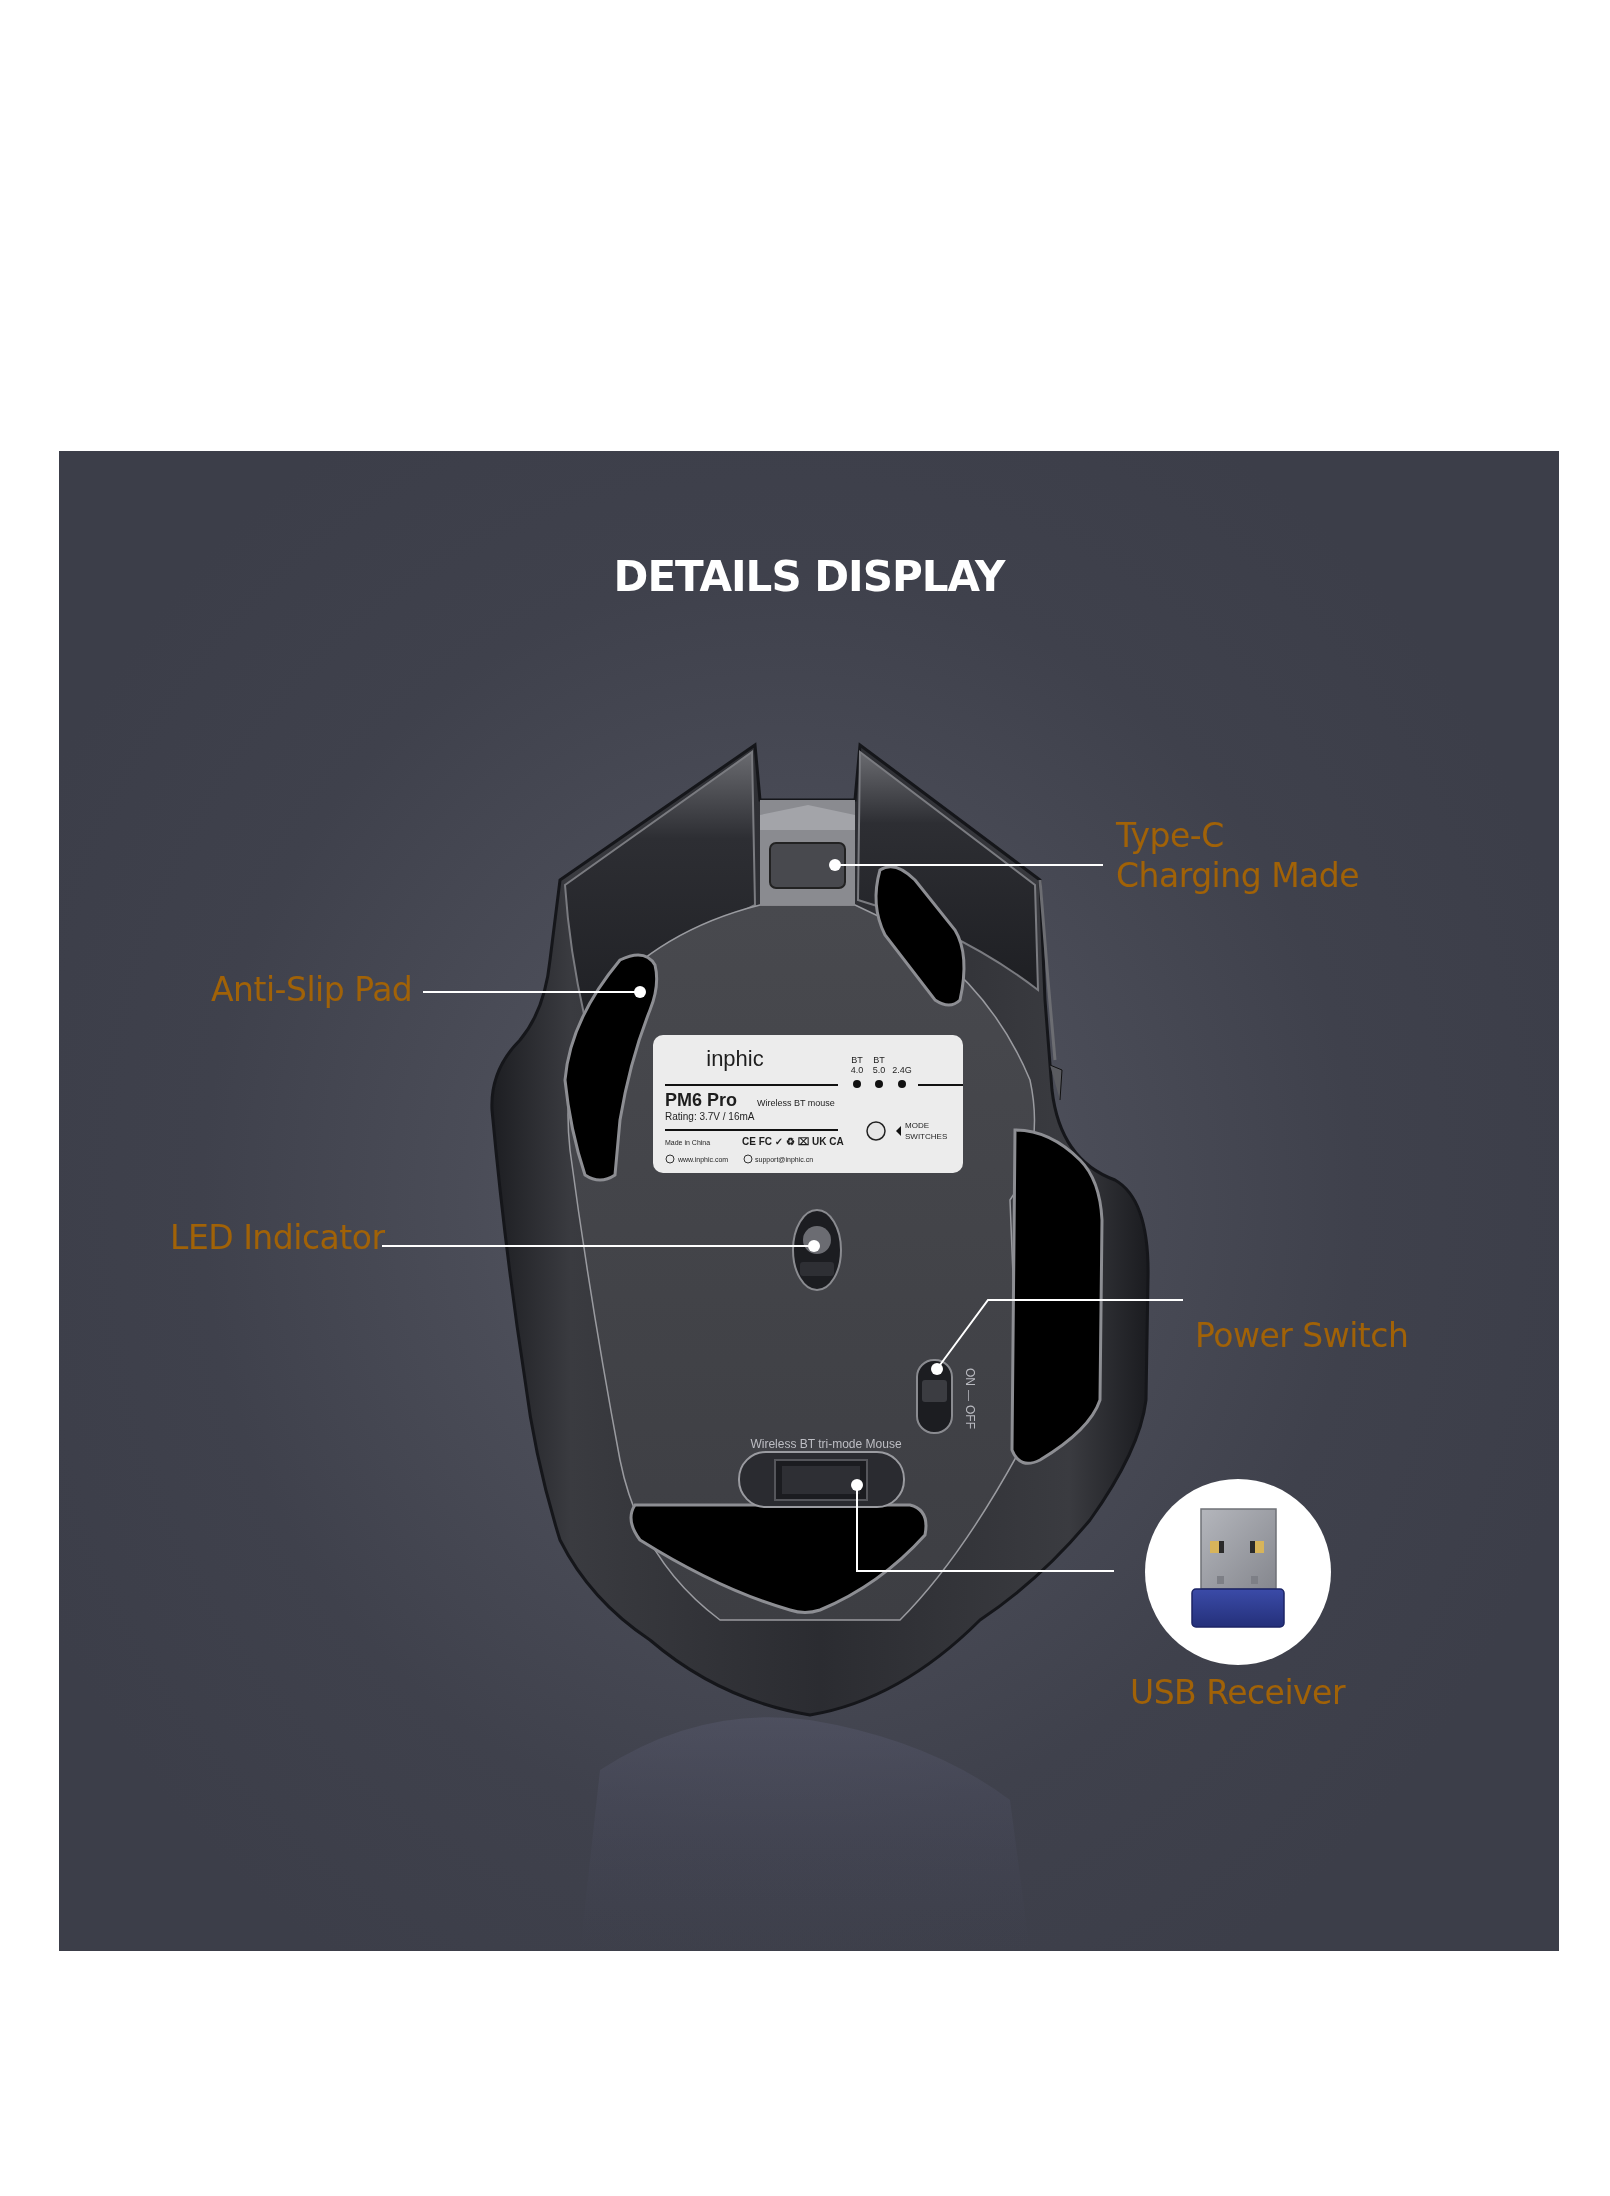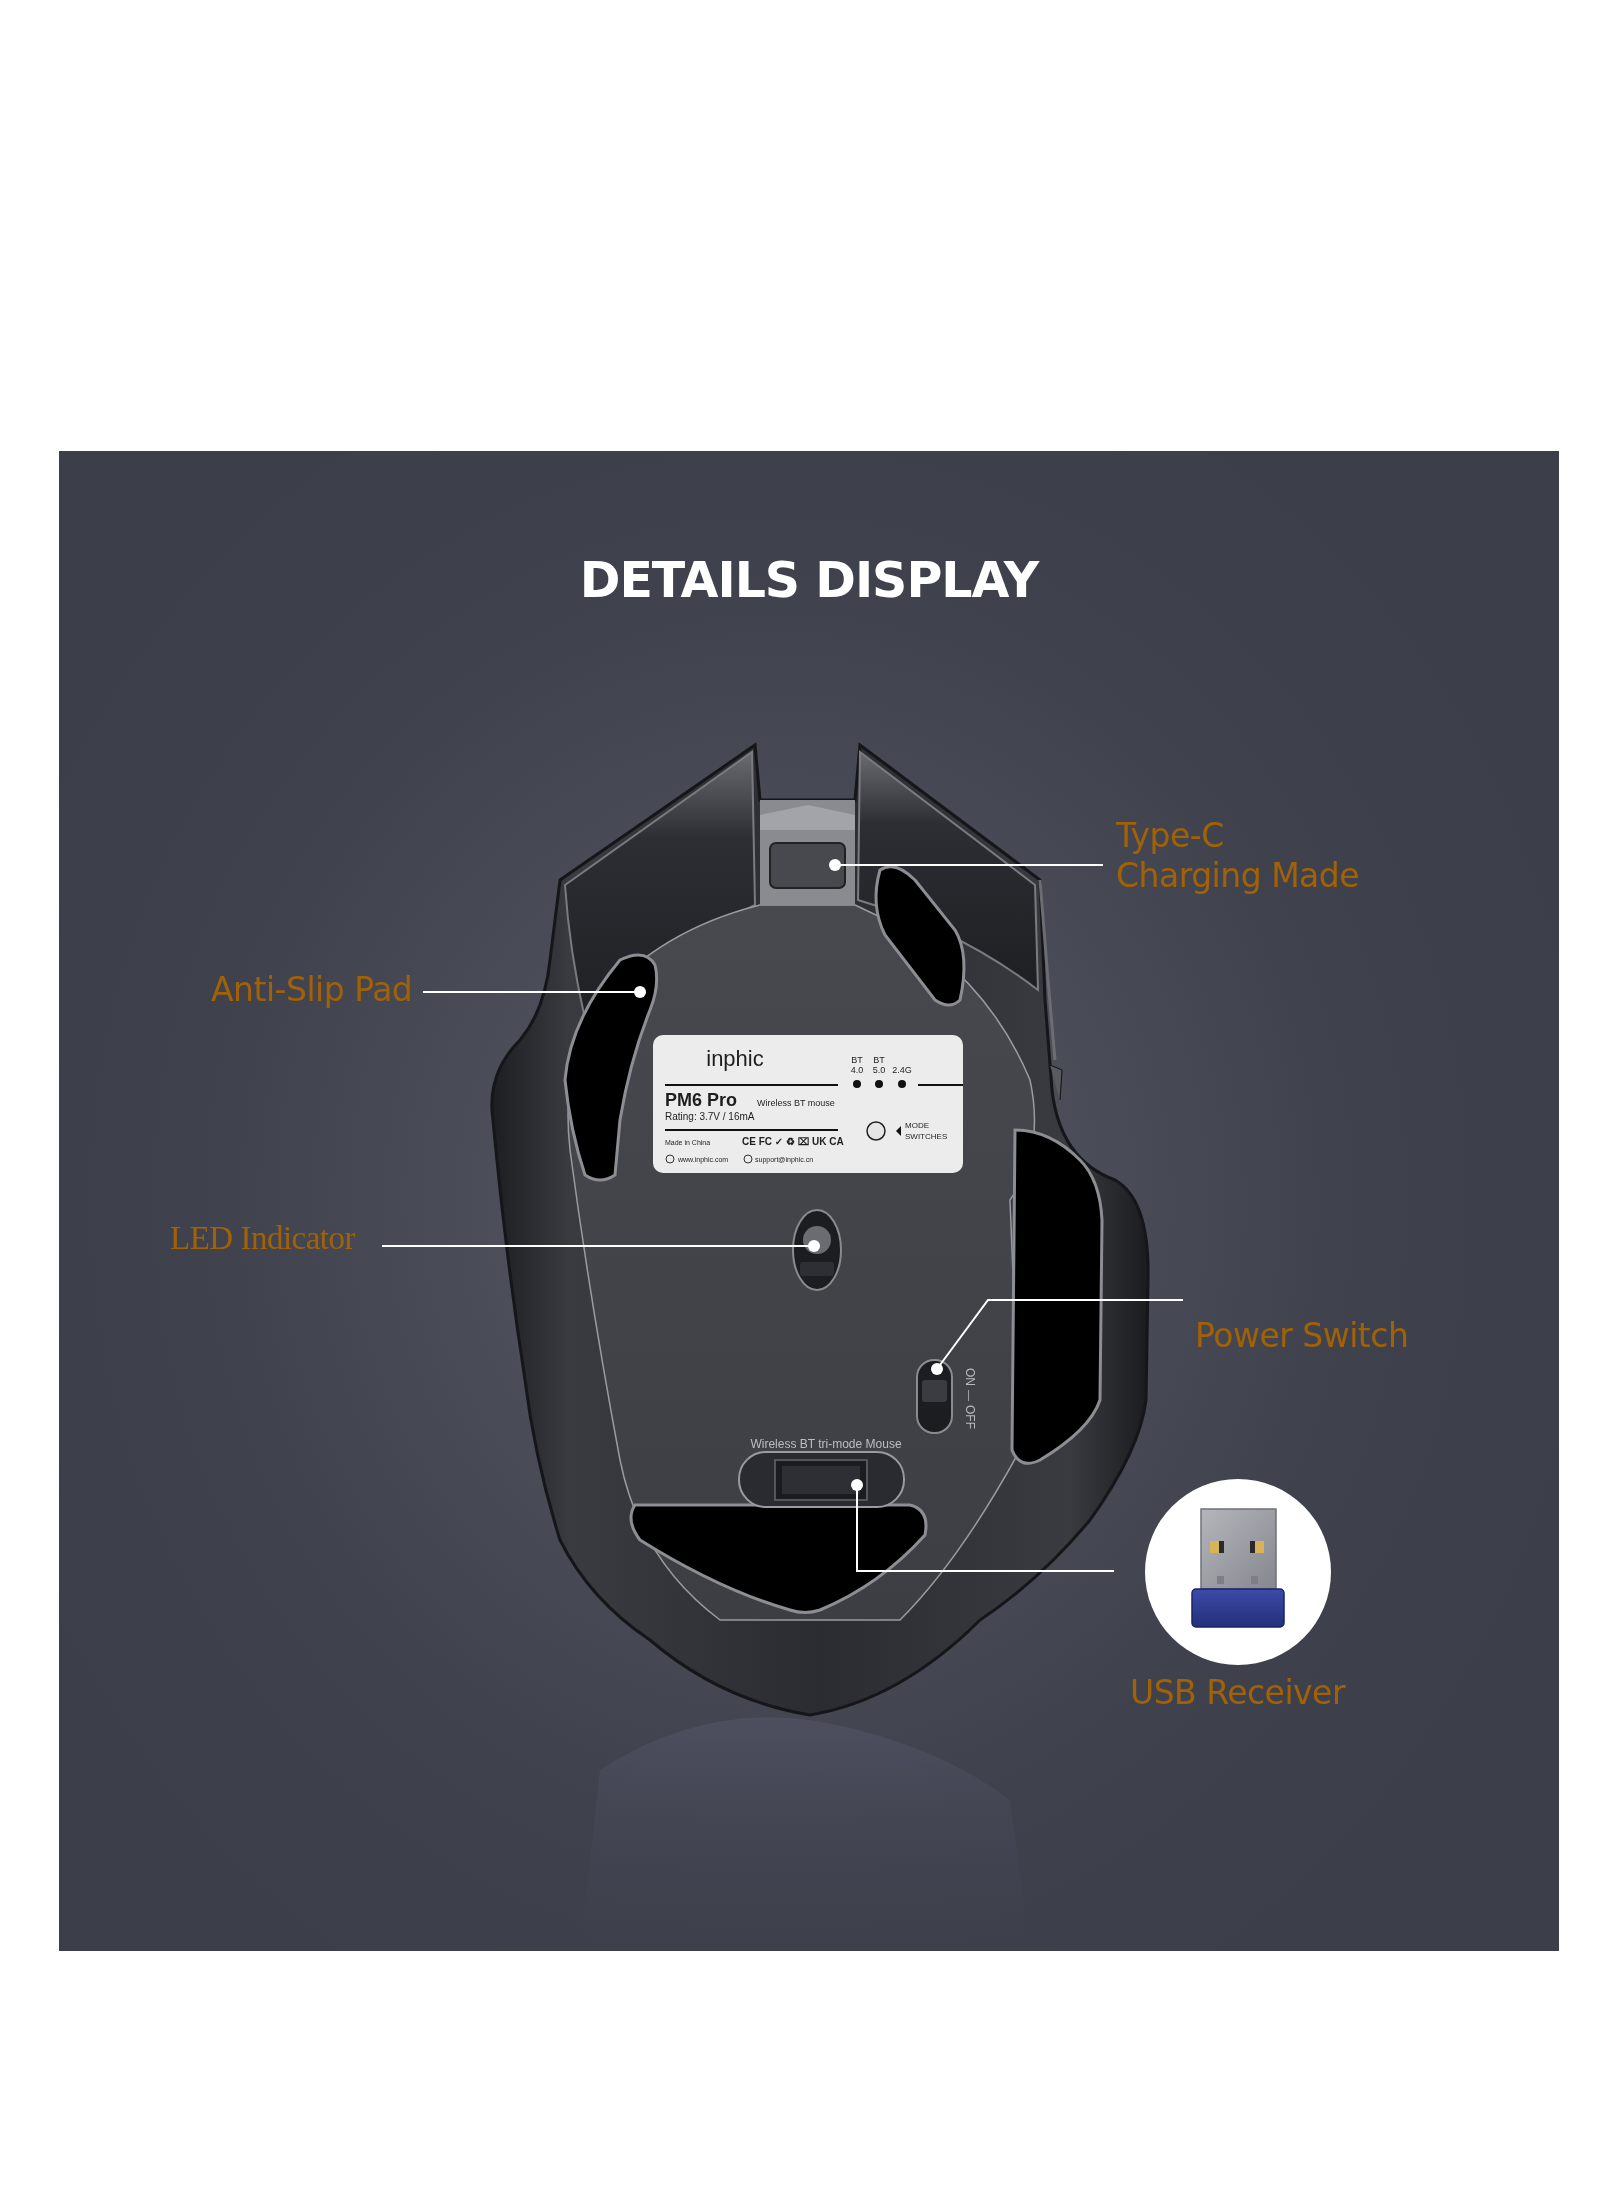--- a/index.html
+++ b/index.html
@@ -2,21 +2,21 @@
 <html><head>
 <meta charset="utf-8">
 <style>
   html, body { margin:0; padding:0; background:#ffffff; }
   body { width:1610px; height:2196px; position:relative; overflow:hidden;
          font-family:"DejaVu Sans", "Liberation Sans", sans-serif; }
   .panel { position:absolute; left:59px; top:451px; width:1500px; height:1500px;
            background: radial-gradient(ellipse 55% 60% at 48% 50%, #5b5d68 0%, #4a4c57 38%, #3f414c 70%, #3c3e49 100%);
            overflow:hidden; }
   .title { position:absolute; left:0; width:1500px; top:101px; text-align:center;
-           color:#ffffff; font-weight:bold; font-size:49px; letter-spacing:-1px;
+           color:#ffffff; font-weight:bold; font-size:42px; letter-spacing:-1px;
            font-family:"DejaVu Sans", sans-serif; }
   .callout { position:absolute; color:#a16207; font-size:33px; line-height:40px;
              font-family:"DejaVu Sans", sans-serif; letter-spacing:-0.5px; white-space:nowrap; }
   svg.art { position:absolute; left:0; top:0; }
   .lbl-text { font-family:"Liberation Sans", sans-serif; fill:#1e1e1e; }
 </style>
 </head>
 <body>
 
 <div class="panel">
@@ -150,15 +150,15 @@
     <rect x="1255" y="1541" width="9" height="12" fill="#d7b45a"></rect>
     <rect x="1217" y="1576" width="7" height="8" fill="#7d7f86"></rect>
     <rect x="1251" y="1576" width="7" height="8" fill="#7d7f86"></rect>
     <rect x="1192" y="1589" width="92" height="38" rx="4" fill="url(#capGrad)" stroke="#1c2565" stroke-width="1.5"></rect>
   </g>
 </svg>
 
 <div class="callout" style="left:211px; top:970px;">Anti-Slip Pad</div>
 <div class="callout" style="left:1116px; top:816px;">Type-C</div>
 <div class="callout" style="left:1116px; top:856px;">Charging Made</div>
-<div class="callout" style="left:170px; top:1218px;font-family:Liberation Serif, serif;">LED Indicator</div>
+<div class="callout" style="left:170px; top:1218px;">LED Indicator</div>
 <div class="callout" style="left:1195px; top:1275px;margin-top:41px;">Power Switch</div>
 <div class="callout" style="left:1130px; top:1673px;">USB Receiver</div>
 
 </body></html>

